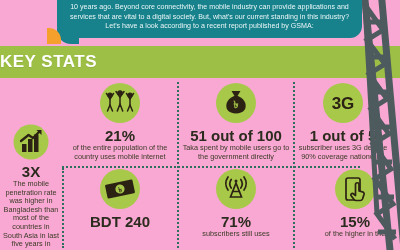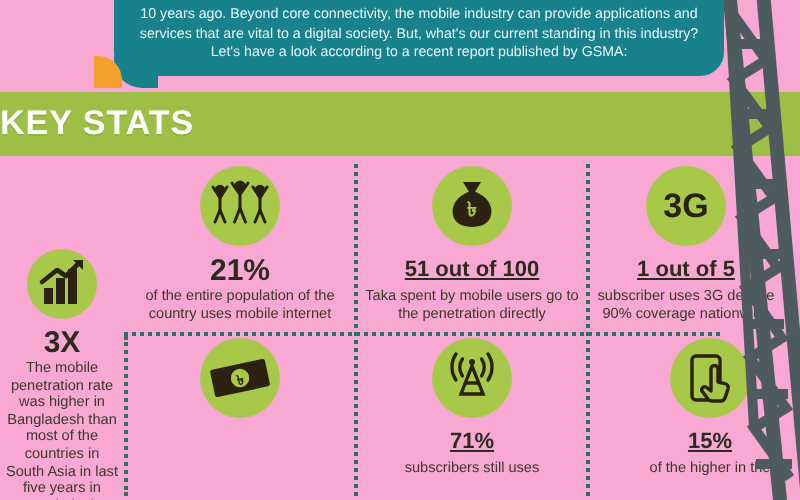--- a/index.html
+++ b/index.html
@@ -143,22 +143,21 @@
     height: 100%;
   }
   .stat-value {
     color: #2B2B1E;
     font-weight: bold;
     font-size: 15px;
     line-height: 15px;
     white-space: nowrap;
   }
   .stat-value.big {
-    font-size: 11px;
-    text-decoration: underline;
+    font-size: 15px;
   }
   .stat-desc {
     color: #3A3A24;
     font-size: 7.3px;
     line-height: 8.6px;
     margin-top: 1px;
     padding: 0 2px;
   }
 
   
@@ -261,21 +260,21 @@
         <div class="icon-circle"></div>
         <svg class="icon-glyph" viewBox="0 0 46 46">
           <g fill="#2B2213">
             <path d="M18.5 11 L27.5 11 L24.5 16 L21.5 16 Z"></path>
             <path d="M21 16 C13 19.5 12 26 14.5 30 C17.5 34.6 28.5 34.6 31.5 30 C34 26 33 19.5 25 16 Z"></path>
           </g>
           <text x="23" y="28" font-family="'Liberation Sans', sans-serif" font-size="10" font-weight="bold" fill="#A8C84A" text-anchor="middle">৳</text>
         </svg>
       </div>
       <div class="stat-value big">51 out of 100</div>
-      <div class="stat-desc">Taka spent by mobile users go to the penetration directly</div>
+      <div class="stat-desc">Taka spent by mobile users go to the government directly</div>
     </div>
 
     <div class="cell cell-3g">
       <div class="icon-wrap">
         <div class="icon-circle"></div>
         <svg class="icon-glyph" viewBox="0 0 46 46">
           <text x="23" y="28.5" font-family="'Liberation Sans', sans-serif" font-size="17" font-weight="bold" fill="#2B2213" text-anchor="middle">3G</text>
         </svg>
       </div>
       <div class="stat-value big">1 out of 5</div>
@@ -286,20 +285,21 @@
       <div class="icon-wrap">
         <div class="icon-circle"></div>
         <svg class="icon-glyph" viewBox="0 0 46 46">
           <g transform="rotate(-12 23 23)">
             <rect x="9" y="16" width="28" height="14" rx="1.2" fill="#2B2213"></rect>
             <circle cx="23" cy="23" r="4.6" fill="#A8C84A"></circle>
             <text x="23" y="26.3" font-family="'Liberation Sans', sans-serif" font-size="7" font-weight="bold" fill="#2B2213" text-anchor="middle">৳</text>
           </g>
         </svg>
       </div>
+      <div class="stat-value big">BDT 240</div>
     </div>
 
     <div class="cell cell-71">
       <div class="icon-wrap">
         <div class="icon-circle"></div>
         <svg class="icon-glyph" viewBox="0 0 46 46">
           <g stroke="#2B2213" fill="none" stroke-width="1.7" stroke-linecap="round">
             <path d="M17.5 31 L23 17 L28.5 31 Z"></path>
             <path d="M19.7 25.5 L26.3 25.5"></path>
             <path d="M18.2 13.5 A7.5 7.5 0 0 0 18.2 22"></path>

